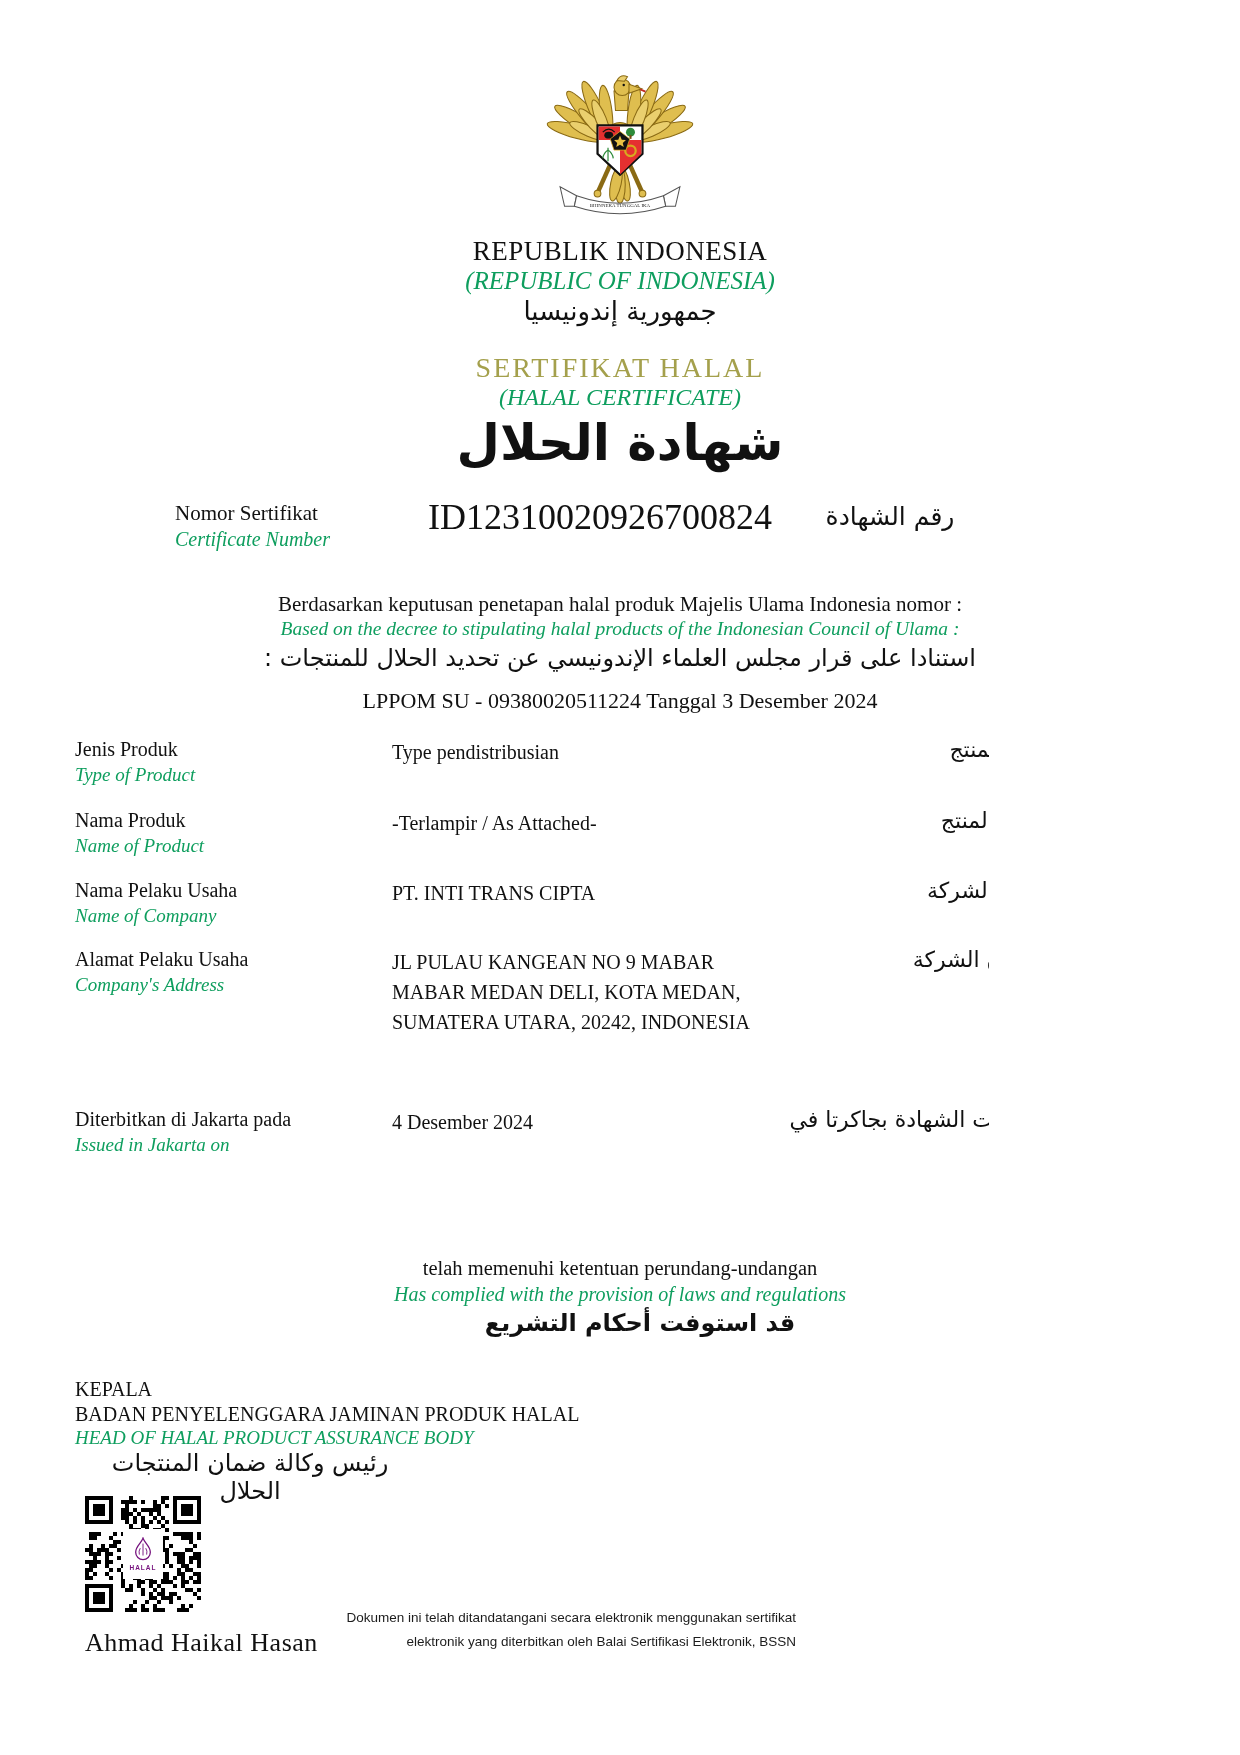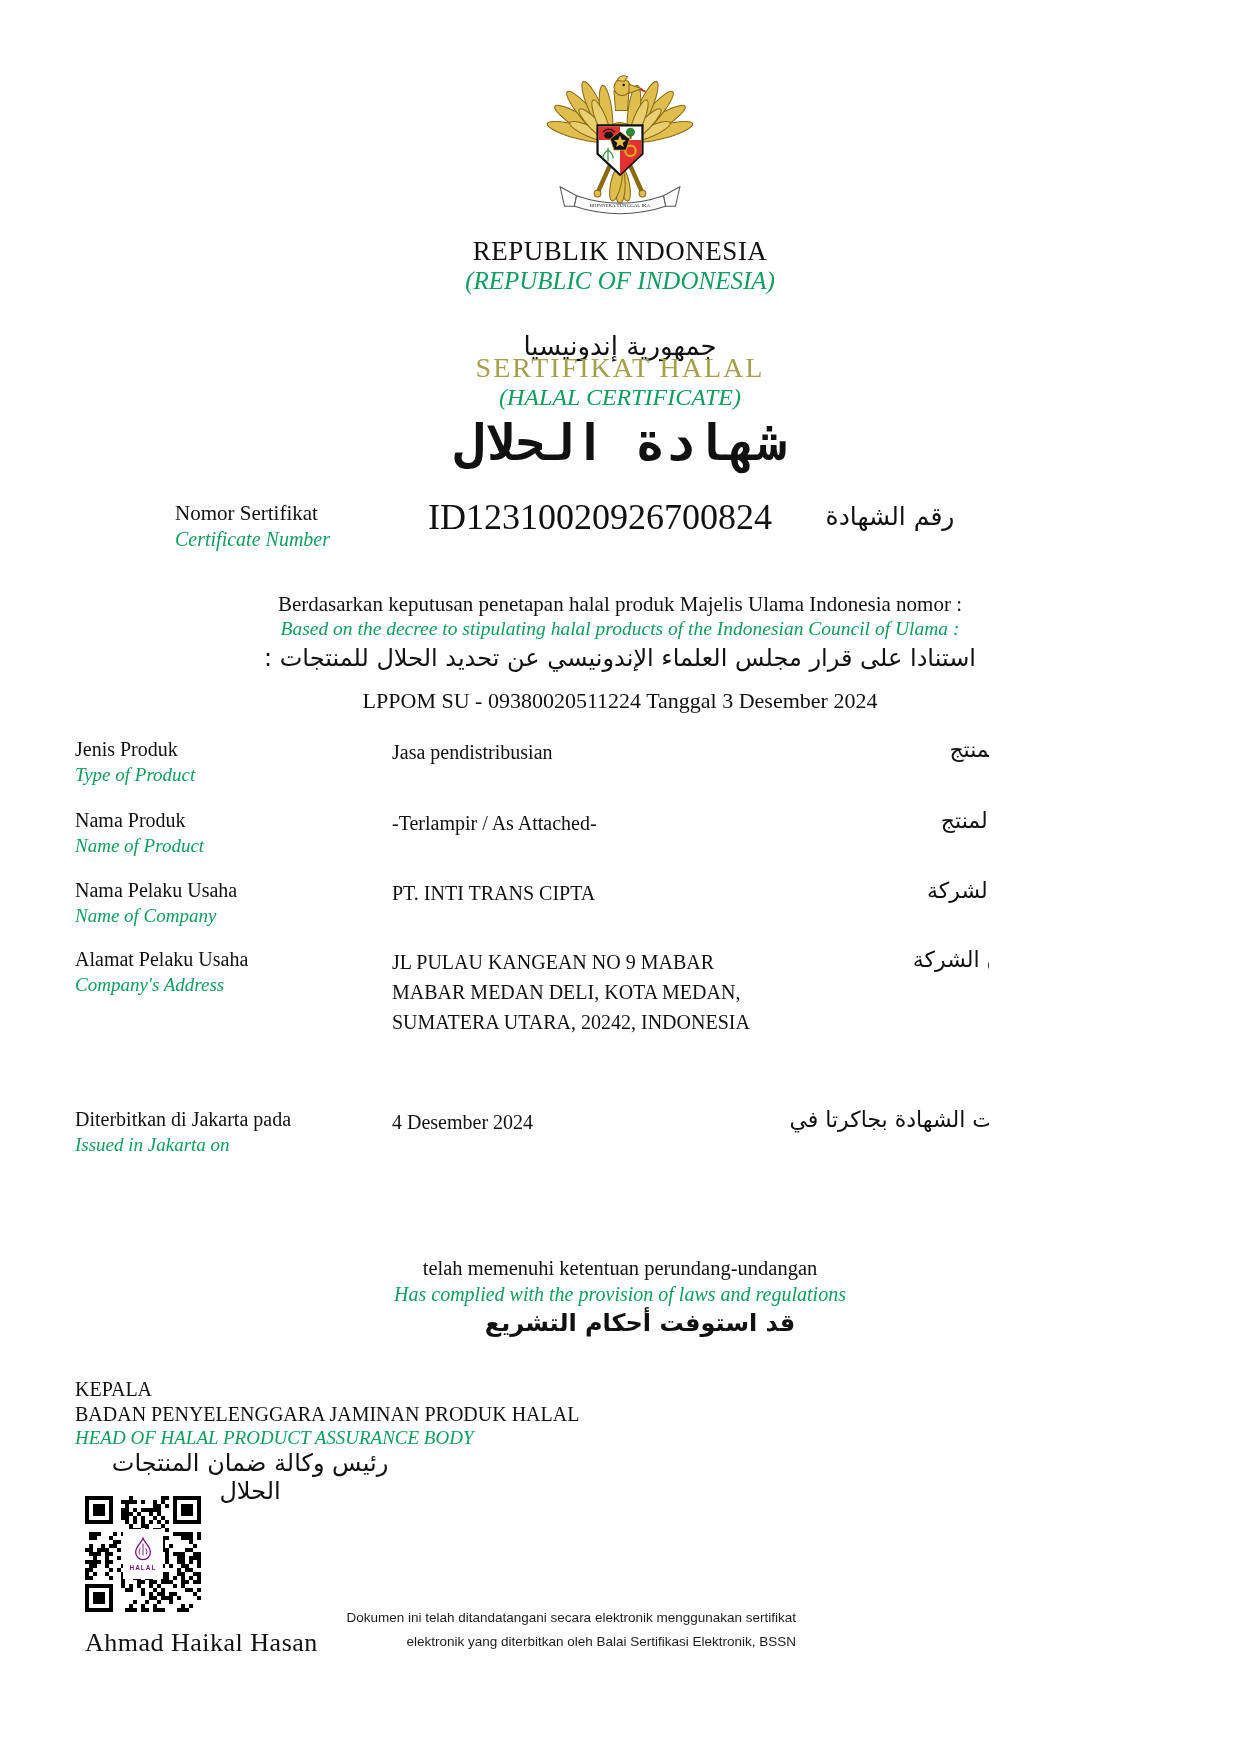--- a/index.html
+++ b/index.html
@@ -100,46 +100,46 @@
         <path d="M42,192 L20,180 26,206 39,206 Z" fill="#fff" stroke="#555" stroke-width="1.4"></path>
         <path d="M158,192 L180,180 174,206 161,206 Z" fill="#fff" stroke="#555" stroke-width="1.4"></path>
         <path d="M42,192 Q100,212 158,192 L161,206 Q100,226 39,206 Z" fill="#fff" stroke="#555" stroke-width="1.4"></path>
         <text x="100" y="207" text-anchor="middle" font-size="6.6" fill="#222" font-family="Liberation Serif, serif">BHINNEKA TUNGGAL IKA</text>
       </g>
     </svg>
   </div>
 
   <div class="cb" style="top:236px;font-size:27px;letter-spacing:.5px;">REPUBLIK INDONESIA</div>
   <div class="cb green" style="top:267px;font-size:25px;">(REPUBLIC OF INDONESIA)</div>
-  <div class="cb ar" style="top:296px;font-size:26px;margin-top:35px;">جمهورية إندونيسيا</div>
+  <div class="cb ar" style="top:296px;font-size:26px;">جمهورية إندونيسيا</div>
 
   <div class="cb olive" style="top:352px;font-size:28px;letter-spacing:2px;">SERTIFIKAT HALAL</div>
   <div class="cb green" style="top:384px;font-size:24px;">(HALAL CERTIFICATE)</div>
-  <div class="cb ar" style="top:414px;font-size:50px;font-weight:bold;font-family:Liberation Mono, monospace;">شهادة الحلال</div>
+  <div class="cb ar" style="top:414px;font-size:50px;font-weight:bold;">شهادة الحلال</div>
 
   <div class="frow" style="top:500px;">
     <div class="abs" style="left:175px;top:0;font-size:21px;line-height:26px;">
       <div>Nomor Sertifikat</div>
       <div class="green" style="font-size:20px;">Certificate Number</div>
     </div>
     <div class="abs" style="left:428px;top:-4px;font-size:36px;text-align:center;">ID12310020926700824</div>
     <div class="abs ar" style="right:230px;top:2px;width:240px;text-align:center;font-size:25px;">رقم الشهادة</div>
   </div>
 
   <div class="cb" style="top:592px;font-size:21px;">Berdasarkan keputusan penetapan halal produk Majelis Ulama Indonesia nomor :</div>
   <div class="cb green" style="top:618px;font-size:19.5px;">Based on the decree to stipulating halal products of the Indonesian Council of Ulama :</div>
   <div class="cb ar" style="top:644px;font-size:24px;">استنادا على قرار مجلس العلماء الإندونيسي عن تحديد الحلال للمنتجات :</div>
   <div class="cb" style="top:688px;font-size:22px;">LPPOM SU - 09380020511224 Tanggal 3 Desember 2024</div>
 
   <div class="frow" style="top:737px;">
     <div class="flabel">
       <div>Jenis Produk</div>
       <div class="green">Type of Product</div>
     </div>
-    <div class="fvalue">Jasa pendistribusian</div>
+    <div class="fvalue">Type pendistribusian</div>
     <div class="farab ar">نوع المنتج</div>
   </div>
 
   <div class="frow" style="top:808px;">
     <div class="flabel">
       <div>Nama Produk</div>
       <div class="green">Name of Product</div>
     </div>
     <div class="fvalue">-Terlampir / As Attached-</div>
     <div class="farab ar">اسم المنتج</div>

